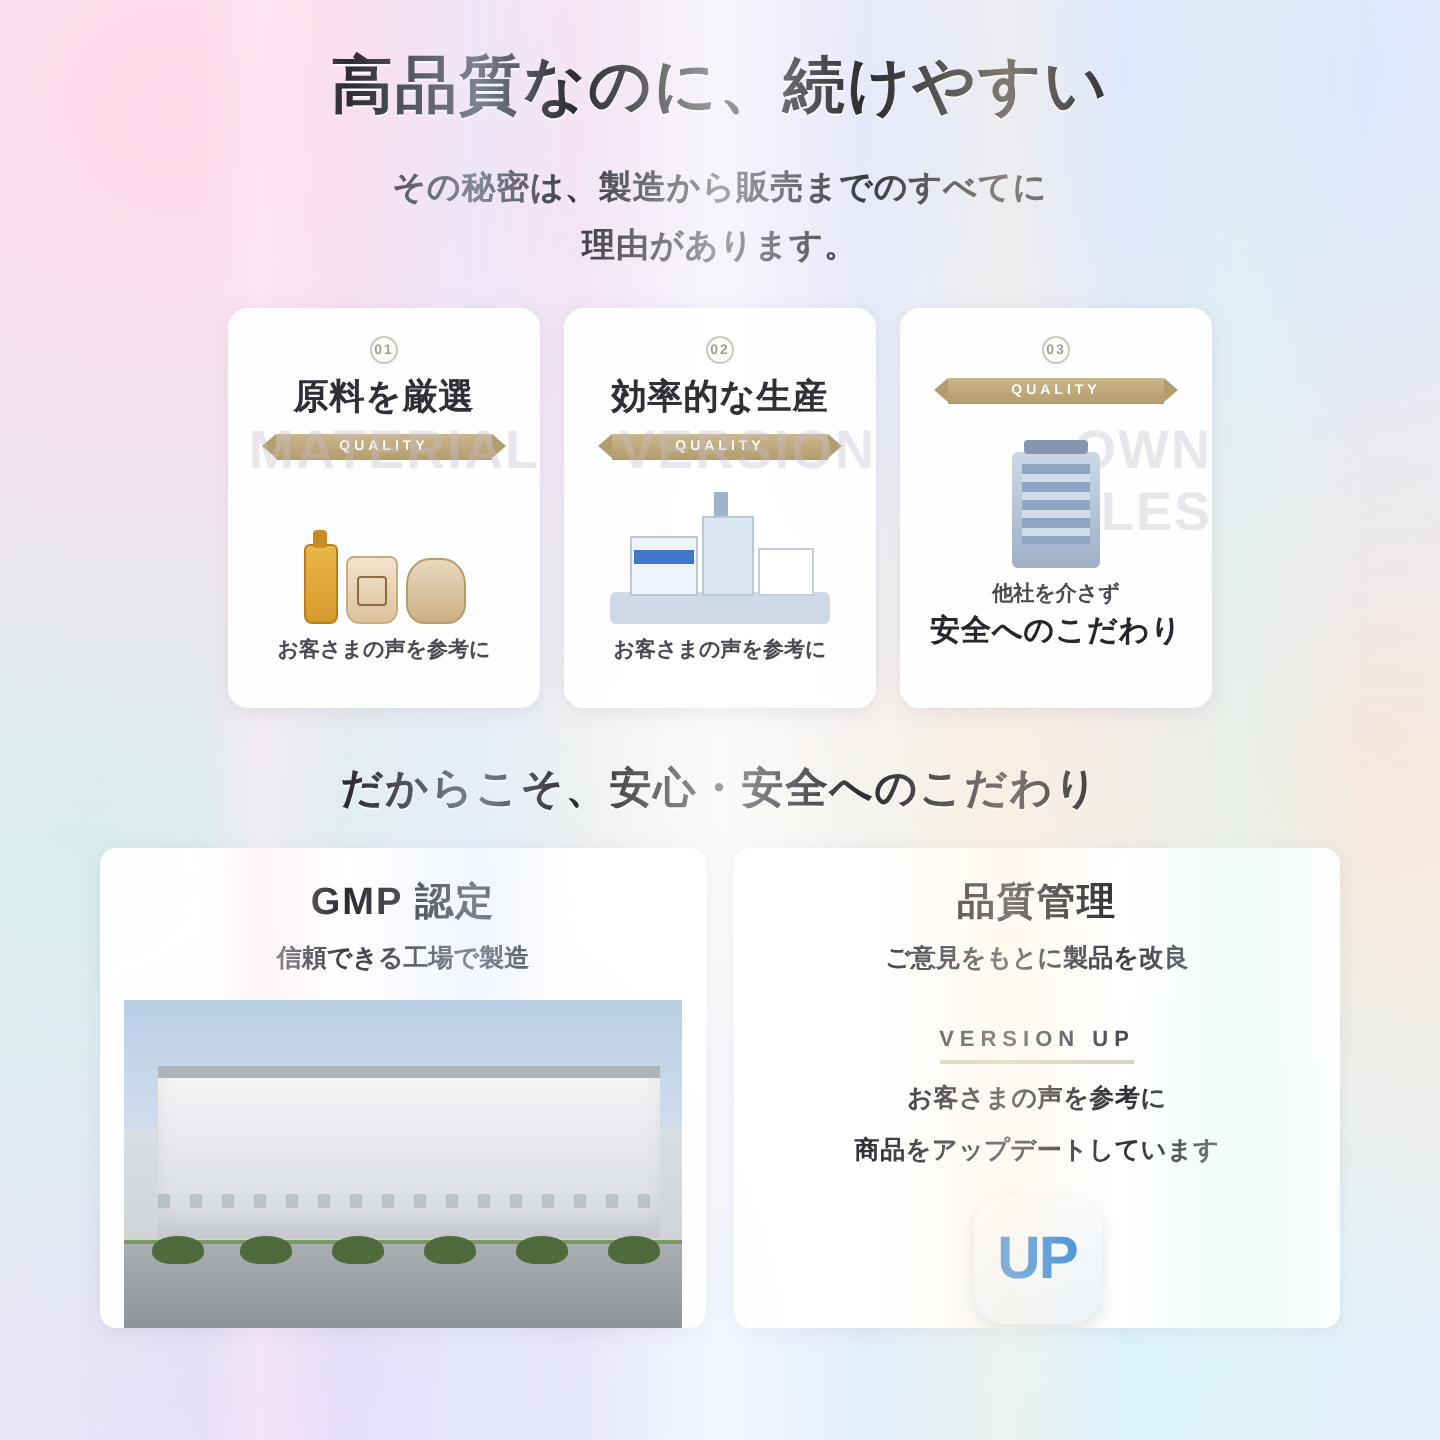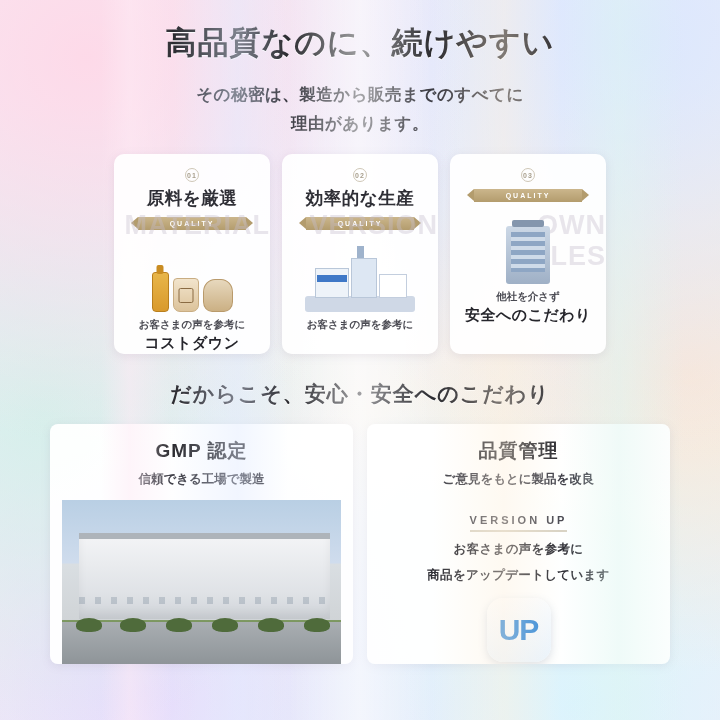--- a/index.html
+++ b/index.html
@@ -317,21 +317,20 @@
       </div>
       <div class="card-title">原料を厳選</div>
       <div class="quality-ribbon">QUALITY</div>
       <div class="ghost-word">MATERIAL</div>
       <div class="illus">
         <div class="ill-bottle"></div>
         <div class="ill-bag" style="margin:0 4px"></div>
         <div class="ill-sack"></div>
       </div>
       <div class="card-cap-small">お客さまの声を参考に</div>
-      <div class="card-cap-big">コストダウン</div>
     </div>
 
     <div class="card">
       <div class="card-num">
         <span class="circ">02</span>
       </div>
       <div class="card-title">効率的な生産</div>
       <div class="quality-ribbon">QUALITY</div>
       <div class="ghost-word">VERSION</div>
       <div class="illus">

